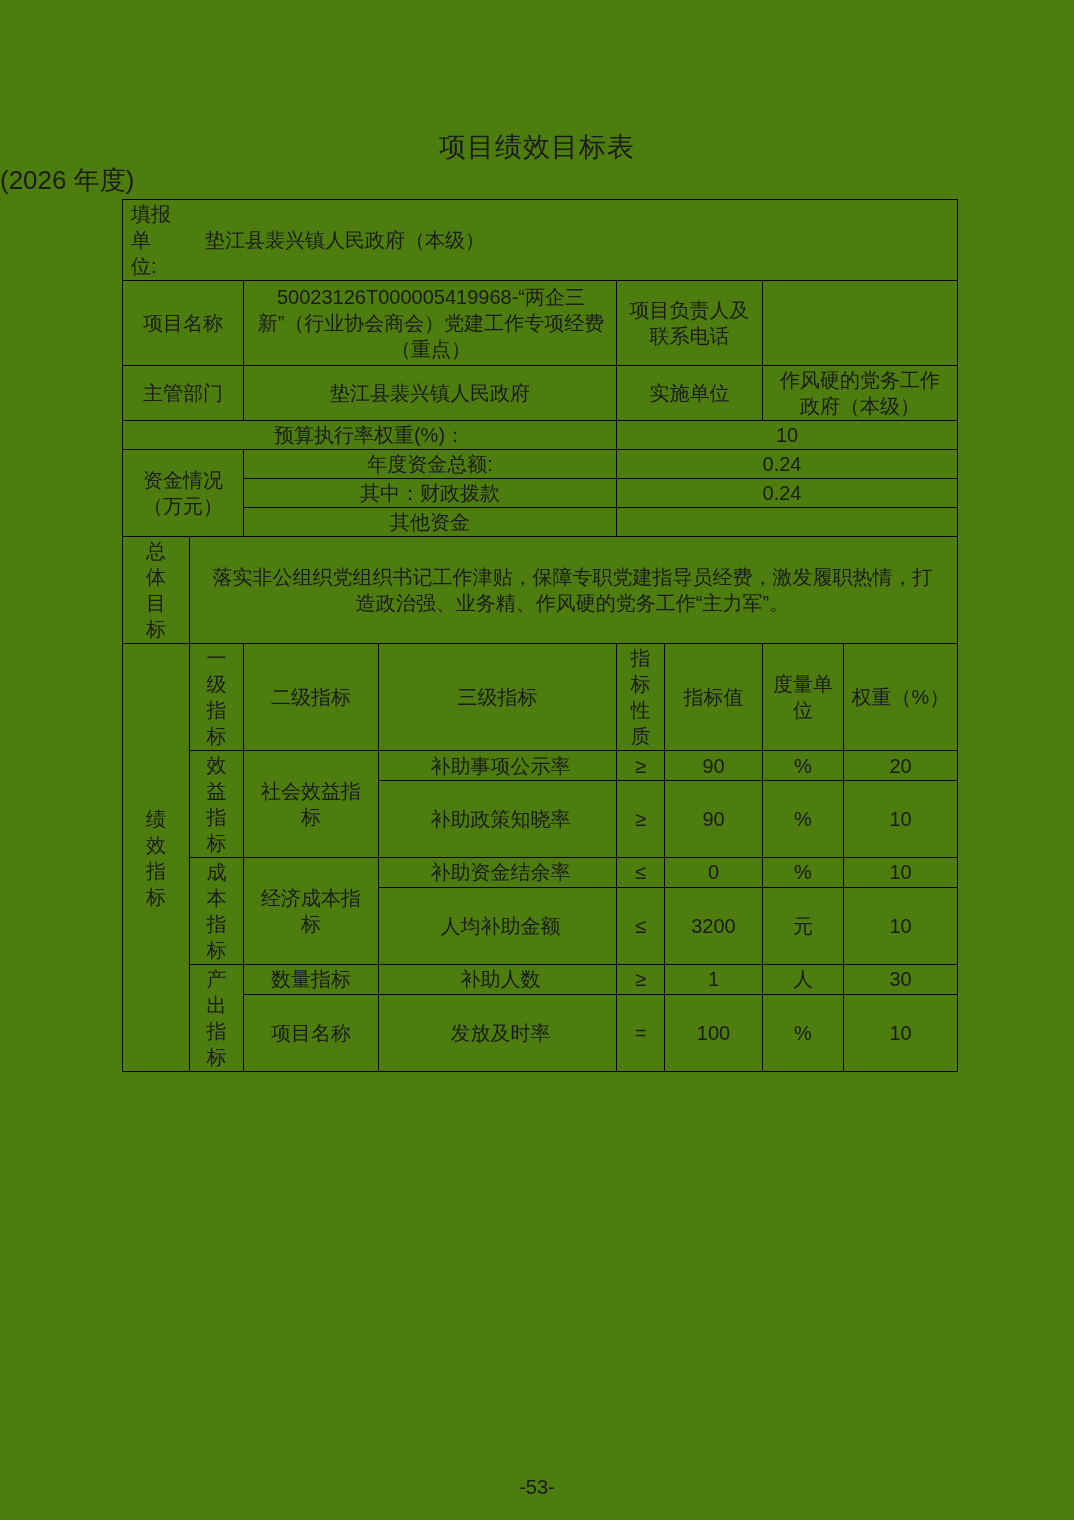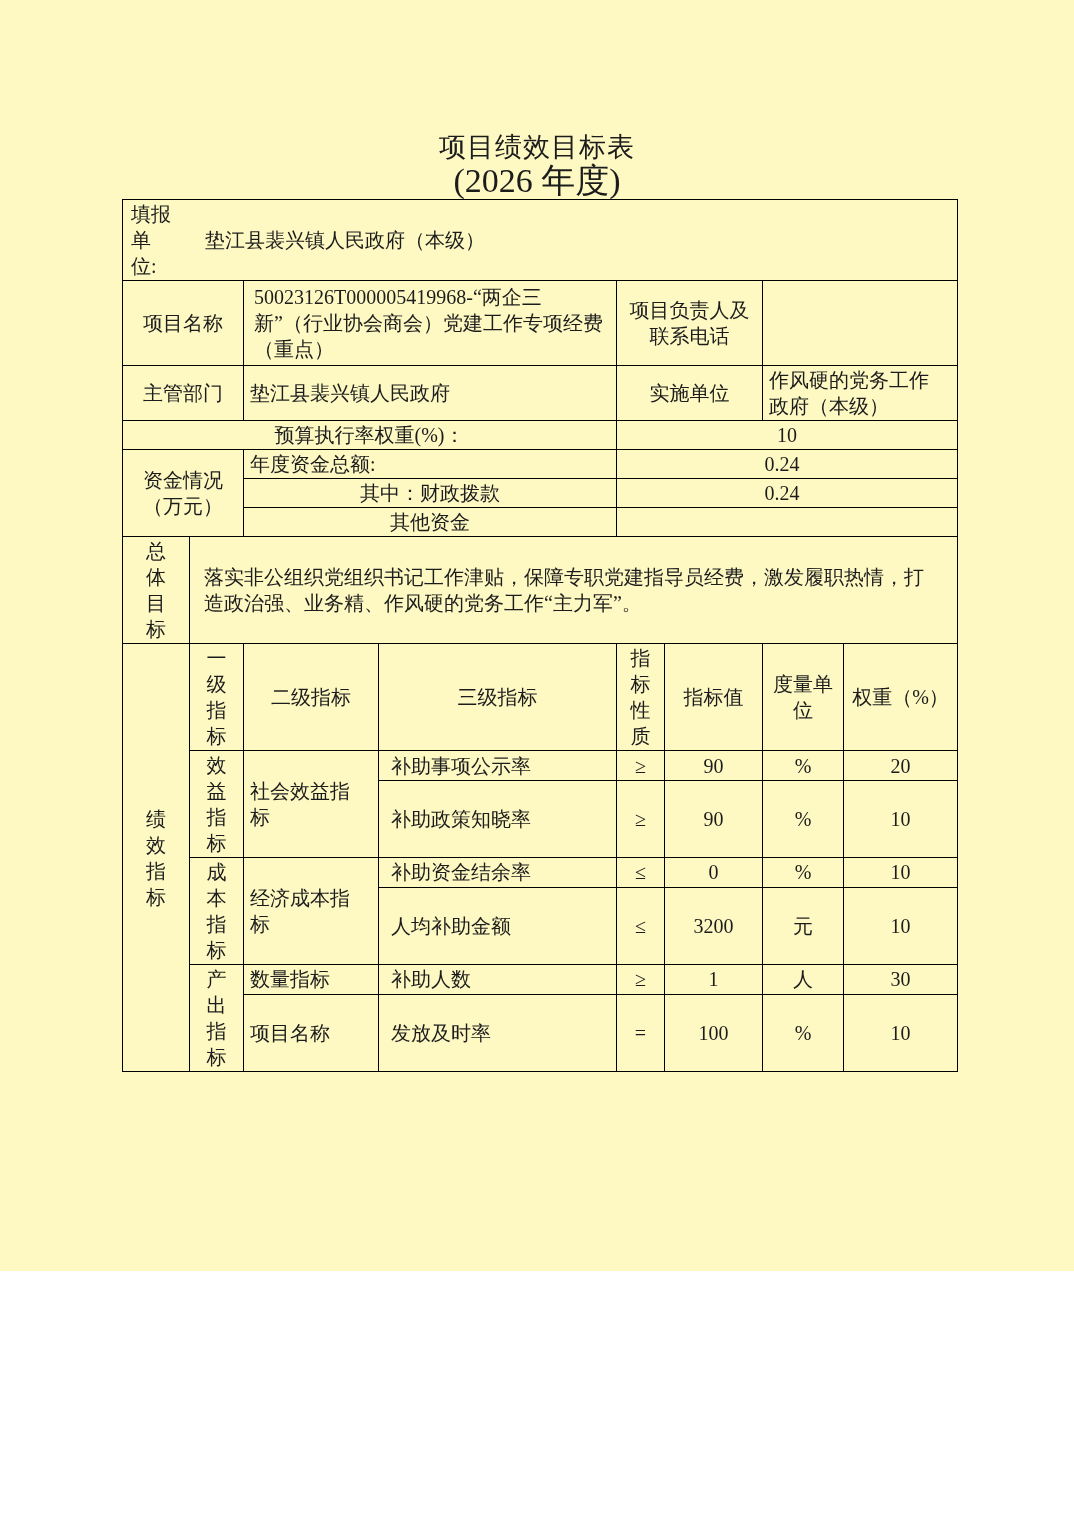--- a/index.html
+++ b/index.html
@@ -1,53 +1,52 @@
 <!DOCTYPE html>
 <html><head>
 <meta charset="utf-8">
 <style>
   html,body{margin:0;padding:0;background:#ffffff;}
   .page{
     position:relative;
-    width:1074px;height:1271px;
-    background:#fef9c3;
-    font-family:Liberation Serif, serif;
+    width:1074px;height:1520px;
+    background:#4d7c0f;
+    font-family:Liberation Sans, sans-serif;
     color:#1c1c1c;
     overflow:hidden;
   }
   .title{
     padding-top:131px;
     text-align:center;
     font-size:27px;
     line-height:33px;
     letter-spacing:1px;
   }
   .subtitle{
-    text-align:center;
-    font-size:34px;
+    font-size:26px;
     line-height:33px;
   }
   table.report{
     border-collapse:collapse;
     table-layout:fixed;
     width:835px;
     margin-left:122px;
     margin-top:2px;
   }
   table.report td{
     border:1.5px solid #000;
     font-size:20px;
     line-height:26px;
     padding:1px 6px;
     vertical-align:middle;
     overflow:hidden;
     word-break:break-word;
   }
   .c{text-align:center;}
-  .l{text-align:left;}
+  .l{text-align:center;}
   .r{text-align:center;padding-right:16px !important;}
   .v{white-space:pre-line;}
   .l3{padding-left:12px !important;}
   .pname{line-height:27px;padding:3px 8px 3px 10px !important;}
   .goal{line-height:33px;padding:4px 16px 4px 14px !important;}
   tr.h78{height:78px;}
   tr.h53{height:53px;margin-left:28px;}
   tr.h28{height:28px;margin-top:21px;}
   tr.h22{height:22px;margin-left:36px;}
   tr.h104{height:104px;}

